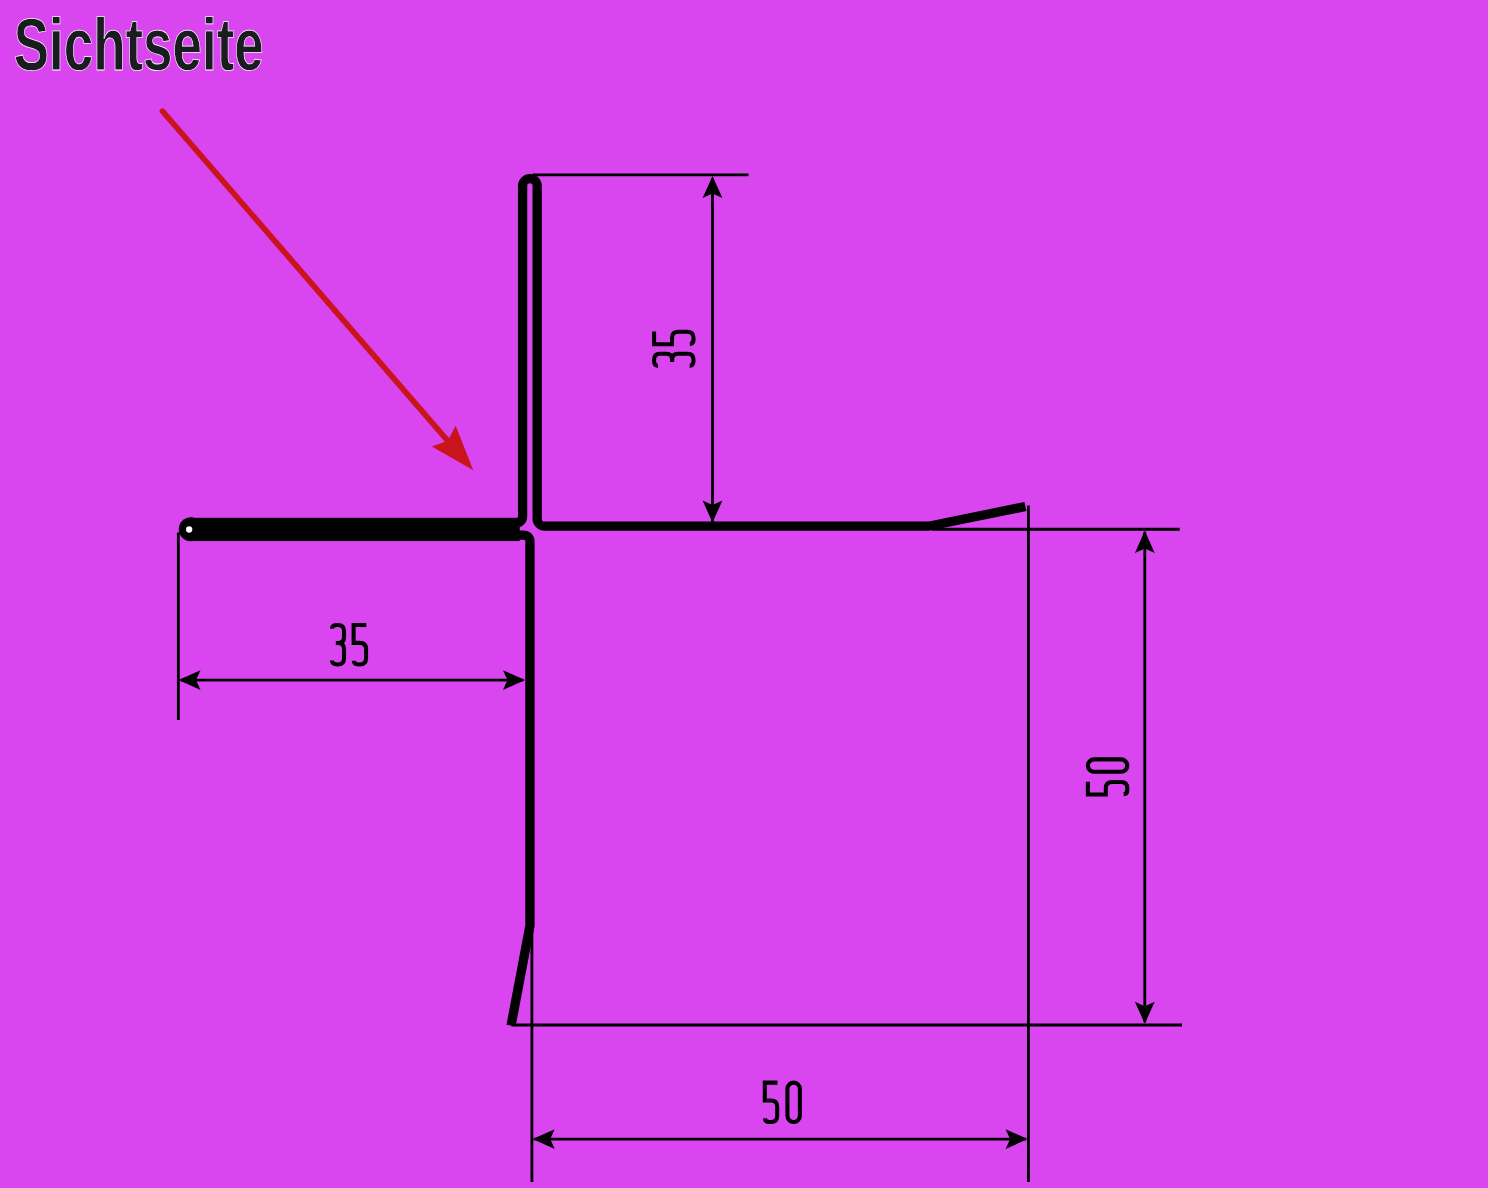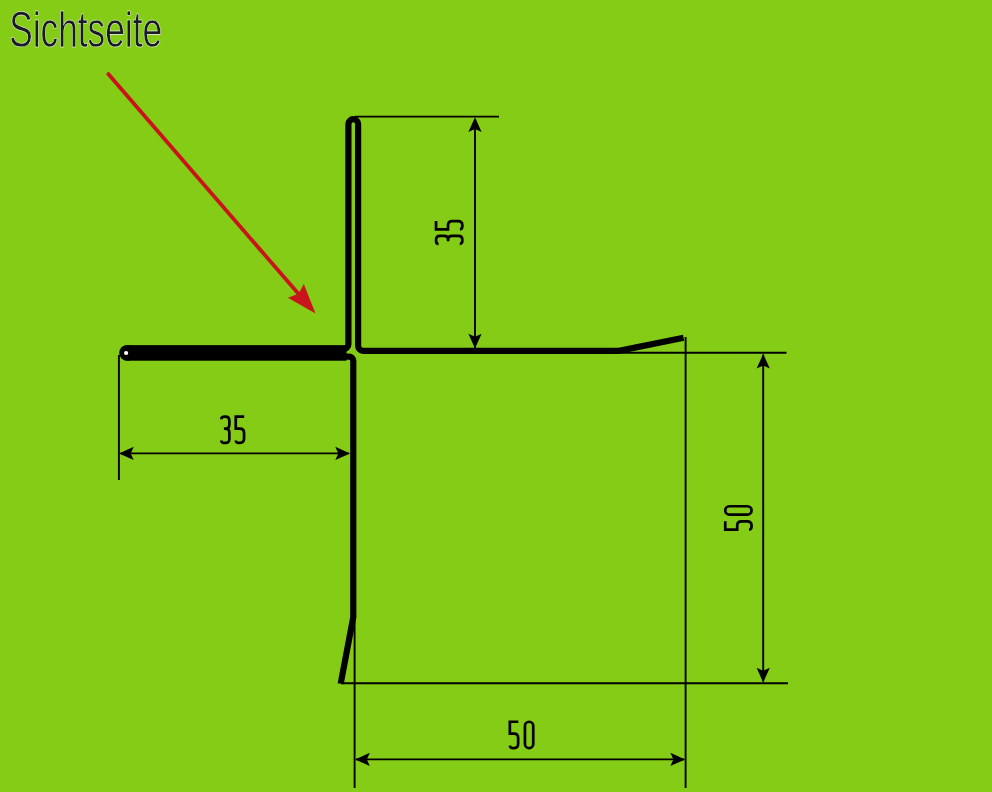--- a/index.html
+++ b/index.html
@@ -1,17 +1,17 @@
 <!DOCTYPE html>
 <html><head>
 <meta charset="utf-8">
 <style>
   html,body{margin:0;padding:0;background:#fff;}
-  .page{position:relative;width:992px;height:792px;background:#84cc16;overflow:hidden;
-        font-family:"Liberation Sans",sans-serif;}
+  .page{position:relative;width:992px;height:792px;background:#d946ef;overflow:hidden;
+        font-family:"Liberation Sans",sans-serif;font-weight:bold;}
   svg{position:absolute;left:0;top:0;}
 </style>
 </head>
 <body>
 <div class="page">
 <svg width="992" height="792" viewBox="0 0 992 792">
   <defs>
     <g id="d0">
           <rect x="1.35" y="1.35" width="8.3" height="26.3" rx="4.15" fill="none" stroke="#000" stroke-width="2.7"></rect>
         </g>

